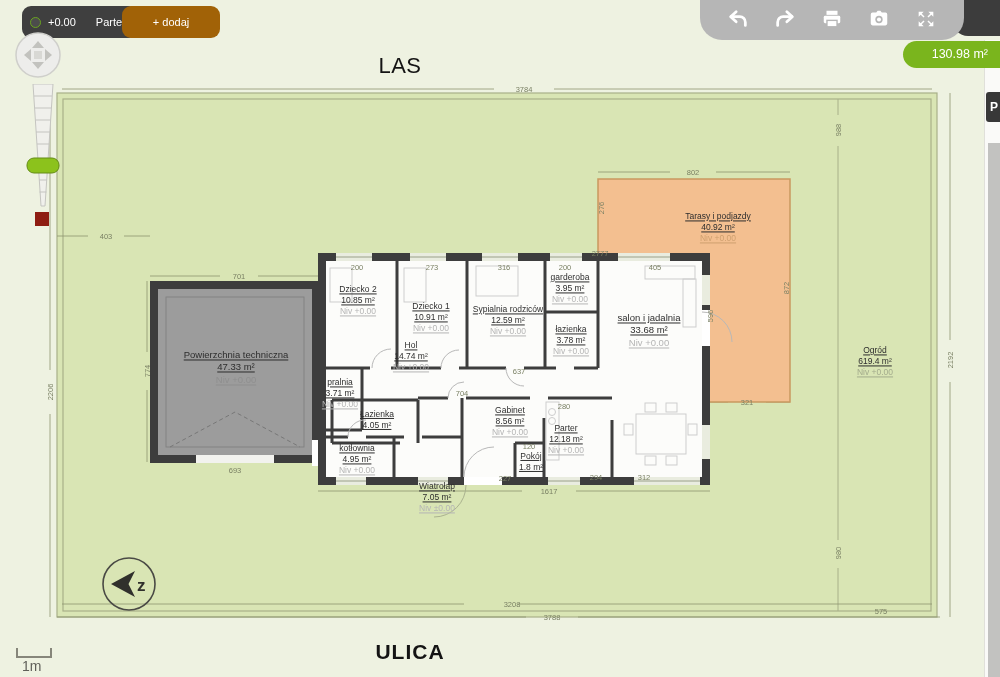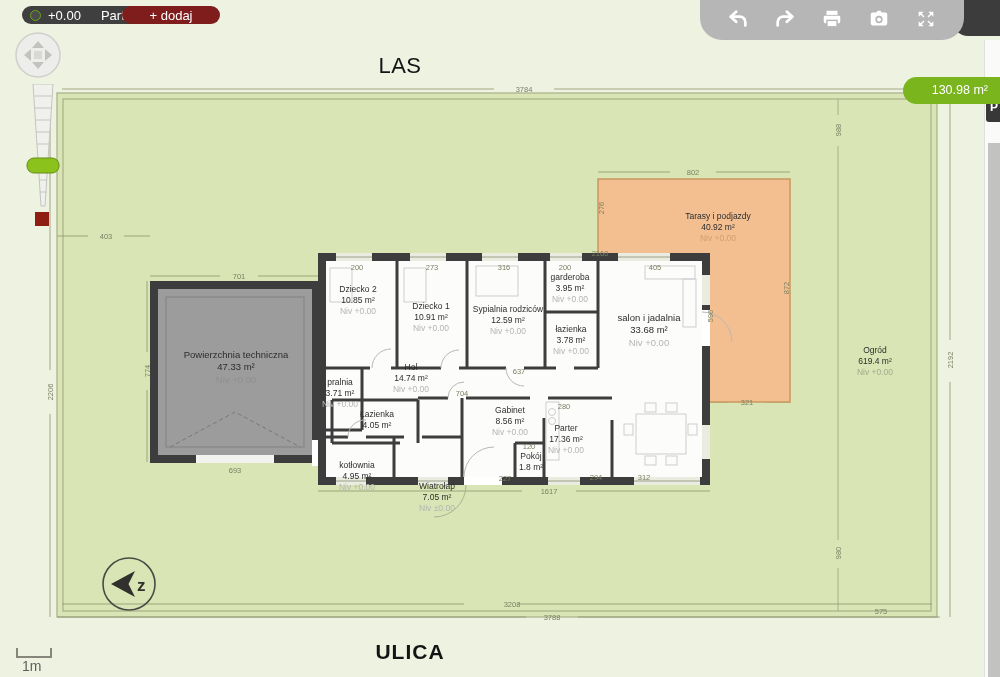--- a/index.html
+++ b/index.html
@@ -4,54 +4,54 @@
 <style>
   html,body{margin:0;padding:0;}
   body{width:1000px;height:677px;overflow:hidden;background:#eef2e1;
        font-family:"Liberation Sans",sans-serif;position:relative;}
   .stage{position:absolute;inset:0;}
   svg.plan{position:absolute;left:0;top:0;}
 
   
   .room-label{position:absolute;transform:translate(-50%,-50%);text-align:center;
     font-size:8.5px;line-height:1.3;color:#2d2d2d;white-space:nowrap;z-index:5;}
-  .room-label span{display:block;}
+  .room-label span{display:block;text-decoration:underline;}
   .room-label .niv{color:#b5b5b5;}
   .room-label.lg{font-size:9.5px;}
   .room-label.on-green .niv{color:#a3ab8c;}
   .room-label.on-orange .niv{color:#cfa06f;}
   .room-label.on-gray .niv{color:#8f8f8f;}
 
   
   .dim{position:absolute;transform:translate(-50%,-50%);font-size:7.5px;color:#7a8064;z-index:4;}
   .dim.rot{transform:translate(-50%,-50%) rotate(-90deg);}
 
   
   .env-label{position:absolute;transform:translate(-50%,-50%);color:#141414;z-index:6;}
   .las{left:400px;top:66px;font-size:22px;letter-spacing:.5px;}
   .ulica{left:410px;top:652px;font-size:21px;font-weight:bold;letter-spacing:1px;}
 
   
-  .pill{position:absolute;top:6px;height:18px;border-radius:9px;display:flex;
-        align-items:center;font-size:13px;color:#fff;z-index:10;box-sizing:border-box;}
+  .pill{position:absolute;top:6px;height:32px;border-radius:9px;display:flex;
+        align-items:center;font-size:11px;color:#fff;z-index:10;box-sizing:border-box;}
   .pill.dark{left:22px;background:#3f3f3f;padding:0 12px 0 8px;gap:7px;}
-  .pill.gray{left:122px;width:98px;background:#7f1d1d;justify-content:center;}
+  .pill.gray{left:122px;width:98px;background:#a16207;justify-content:center;}
   .lvl-icon{width:11px;height:11px;border:1.6px solid #6aa51e;border-radius:50%;
         box-sizing:border-box;background:#4c4c4c;display:inline-block;}
 
   
   .tr-dark{position:absolute;left:952px;top:0;width:48px;height:36px;background:#3c3c3c;
         border-radius:0 0 0 16px;z-index:9;}
   .tr-bar{position:absolute;left:700px;top:0;width:264px;height:40px;background:#b6b6b6;
         border-radius:0 0 22px 22px;display:flex;align-items:center;justify-content:space-between;
         padding:0 26px;box-sizing:border-box;z-index:10;}
   .icon-btn{background:none;border:none;padding:0;width:24px;height:24px;cursor:pointer;}
   .area-badge{position:absolute;left:903px;top:41px;width:97px;height:27px;background:#7ab51d;
         border-radius:14px 0 0 14px;color:#fff;font-size:12.5px;line-height:27px;text-align:right;
-        padding-right:12px;box-sizing:border-box;z-index:9;margin-top:36px;}
+        padding-right:12px;box-sizing:border-box;z-index:9;}
 
   
   .right-strip{position:absolute;left:984px;top:40px;width:16px;height:637px;background:#fafaf8;
         border-left:1px solid #e0e0da;z-index:7;}
   .right-tab{position:absolute;left:986px;top:92px;width:14px;height:30px;background:#383838;
         color:#fff;font-size:12px;font-weight:bold;display:flex;align-items:center;padding-left:4px;
         border-radius:3px 0 0 3px;box-sizing:border-box;z-index:8;}
   .right-gray{position:absolute;left:988px;top:143px;width:12px;height:534px;background:#c2c2c0;z-index:8;}
 
   
@@ -225,45 +225,45 @@
       <div class="room-label " style="left: 571px; top: 341px;">
         <span class="name">łazienka</span>
         <span class="area">3.78 m²</span>
         <span class="niv">Niv +0.00</span>
       </div>
       <div class="room-label lg" style="left: 649px; top: 331px;">
         <span class="name">salon i jadalnia</span>
         <span class="area">33.68 m²</span>
         <span class="niv">Niv +0.00</span>
       </div>
-      <div class="room-label " style="left: 411px; top: 379px;">
+      <div class="room-label " style="left: 411px; top: 357px;">
         <span class="name">Hol</span>
         <span class="area">14.74 m²</span>
         <span class="niv">Niv +0.00</span>
       </div>
       <div class="room-label " style="left: 340px; top: 394px;">
         <span class="name">pralnia</span>
         <span class="area">3.71 m²</span>
         <span class="niv">Niv +0.00</span>
       </div>
       <div class="room-label " style="left: 377px; top: 420px;">
         <span class="name">Łazienka</span>
         <span class="area">4.05 m²</span>
       </div>
       <div class="room-label " style="left: 510px; top: 422px;">
         <span class="name">Gabinet</span>
         <span class="area">8.56 m²</span>
         <span class="niv">Niv +0.00</span>
       </div>
       <div class="room-label " style="left: 566px; top: 440px;">
         <span class="name">Parter</span>
-        <span class="area">17.36 m²</span>
-        <span class="niv">Niv +0.00</span>
-      </div>
-      <div class="room-label " style="left: 357px; top: 477px;">
+        <span class="area">12.18 m²</span>
+        <span class="niv">Niv +0.00</span>
+      </div>
+      <div class="room-label " style="left: 357px; top: 460px;">
         <span class="name">kotłownia</span>
         <span class="area">4.95 m²</span>
         <span class="niv">Niv +0.00</span>
       </div>
       <div class="room-label " style="left: 437px; top: 462px; margin-top: 36px;">
         <span class="name">Wiatrołap</span>
         <span class="area">7.05 m²</span>
         <span class="niv">Niv ±0.00</span>
       </div>
       <div class="room-label " style="left: 531px; top: 462px;">
@@ -292,21 +292,21 @@
       <div class="dim rot" style="left: 838px; top: 130px;">988</div>
       <div class="dim rot" style="left: 838px; top: 553px;">980</div>
       <div class="dim" style="left: 693px; top: 172px;">802</div>
       <div class="dim rot" style="left: 601px; top: 208px;">276</div>
       <div class="dim rot" style="left: 786px; top: 288px;">872</div>
       <div class="dim rot" style="left: 710px; top: 316px;">596</div>
       <div class="dim" style="left: 747px; top: 402px;">321</div>
       <div class="dim" style="left: 239px; top: 276px;">701</div>
       <div class="dim rot" style="left: 147px; top: 371px;">774</div>
       <div class="dim" style="left: 235px; top: 470px;">693</div>
-      <div class="dim" style="left: 600px; top: 253px;">2160</div>
+      <div class="dim" style="left: 600px; top: 253px;">2777</div>
       <div class="dim" style="left: 357px; top: 267px;">200</div>
       <div class="dim" style="left: 432px; top: 267px;">273</div>
       <div class="dim" style="left: 504px; top: 267px;">316</div>
       <div class="dim" style="left: 565px; top: 267px;">200</div>
       <div class="dim" style="left: 655px; top: 267px;">405</div>
       <div class="dim" style="left: 519px; top: 371px;">637</div>
       <div class="dim" style="left: 462px; top: 393px;">704</div>
       <div class="dim" style="left: 549px; top: 491px;">1617</div>
       <div class="dim" style="left: 505px; top: 478px;">227</div>
       <div class="dim" style="left: 596px; top: 477px;">294</div>

